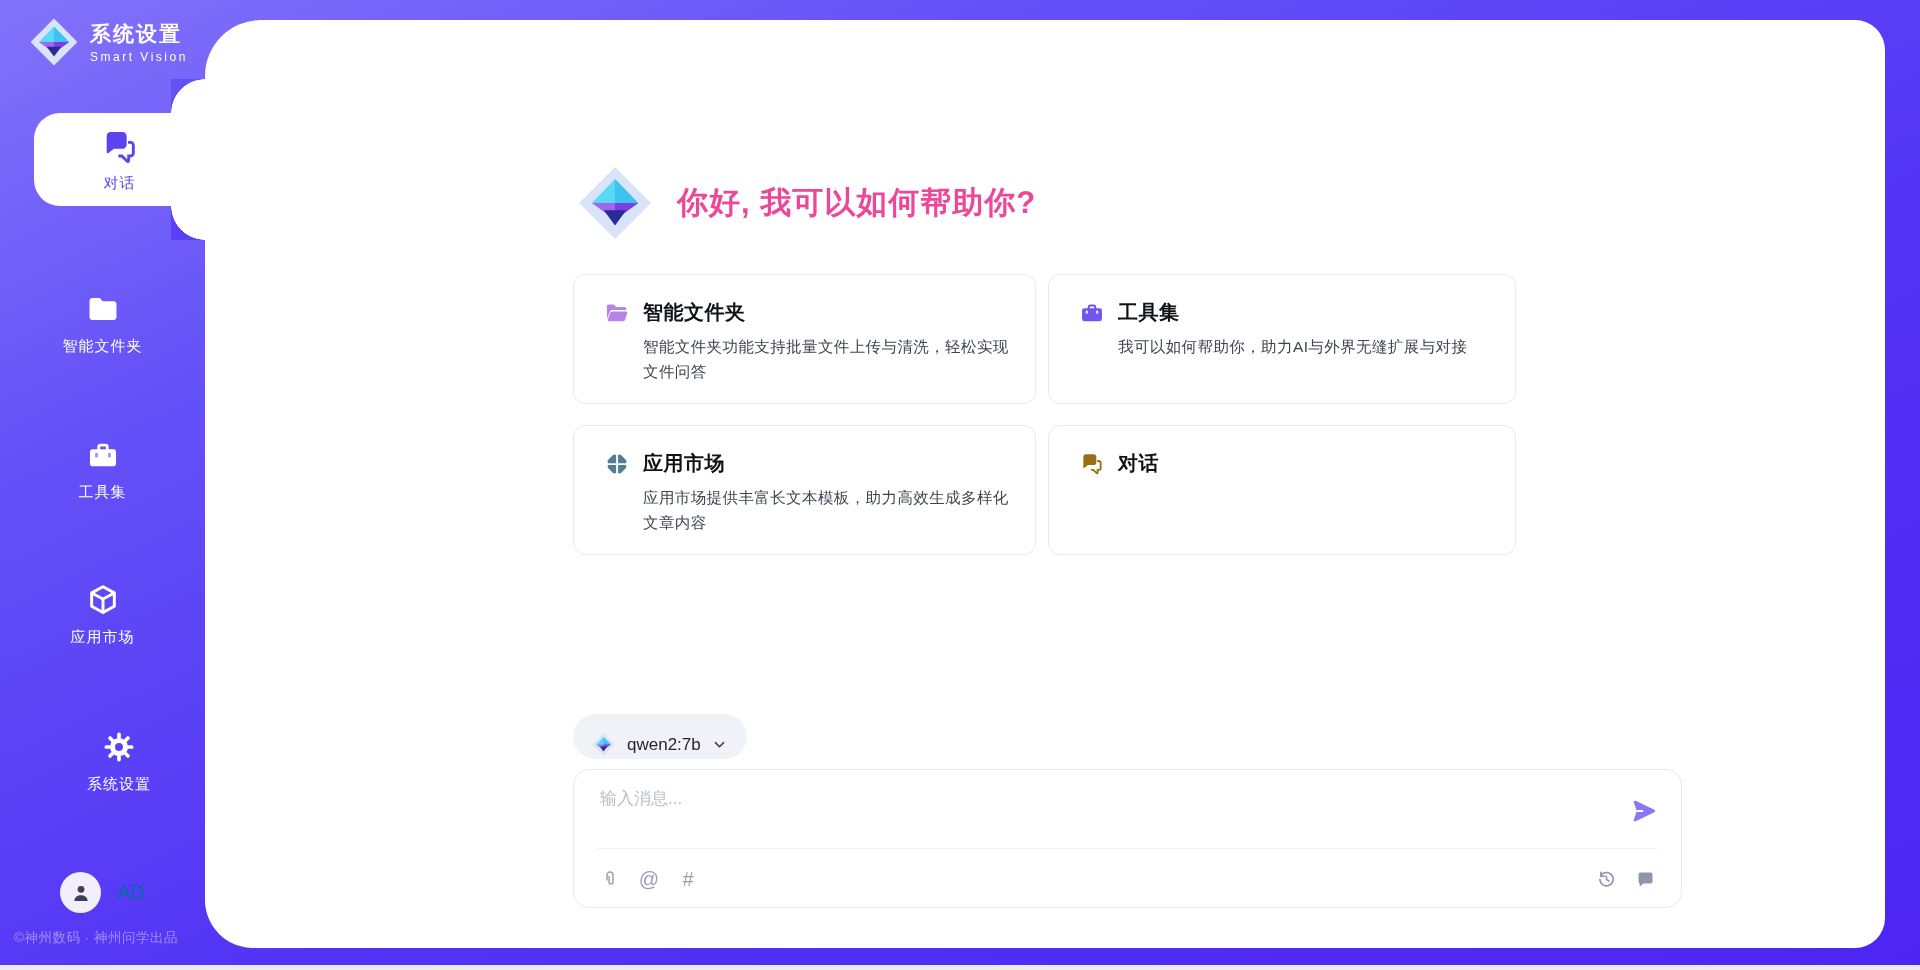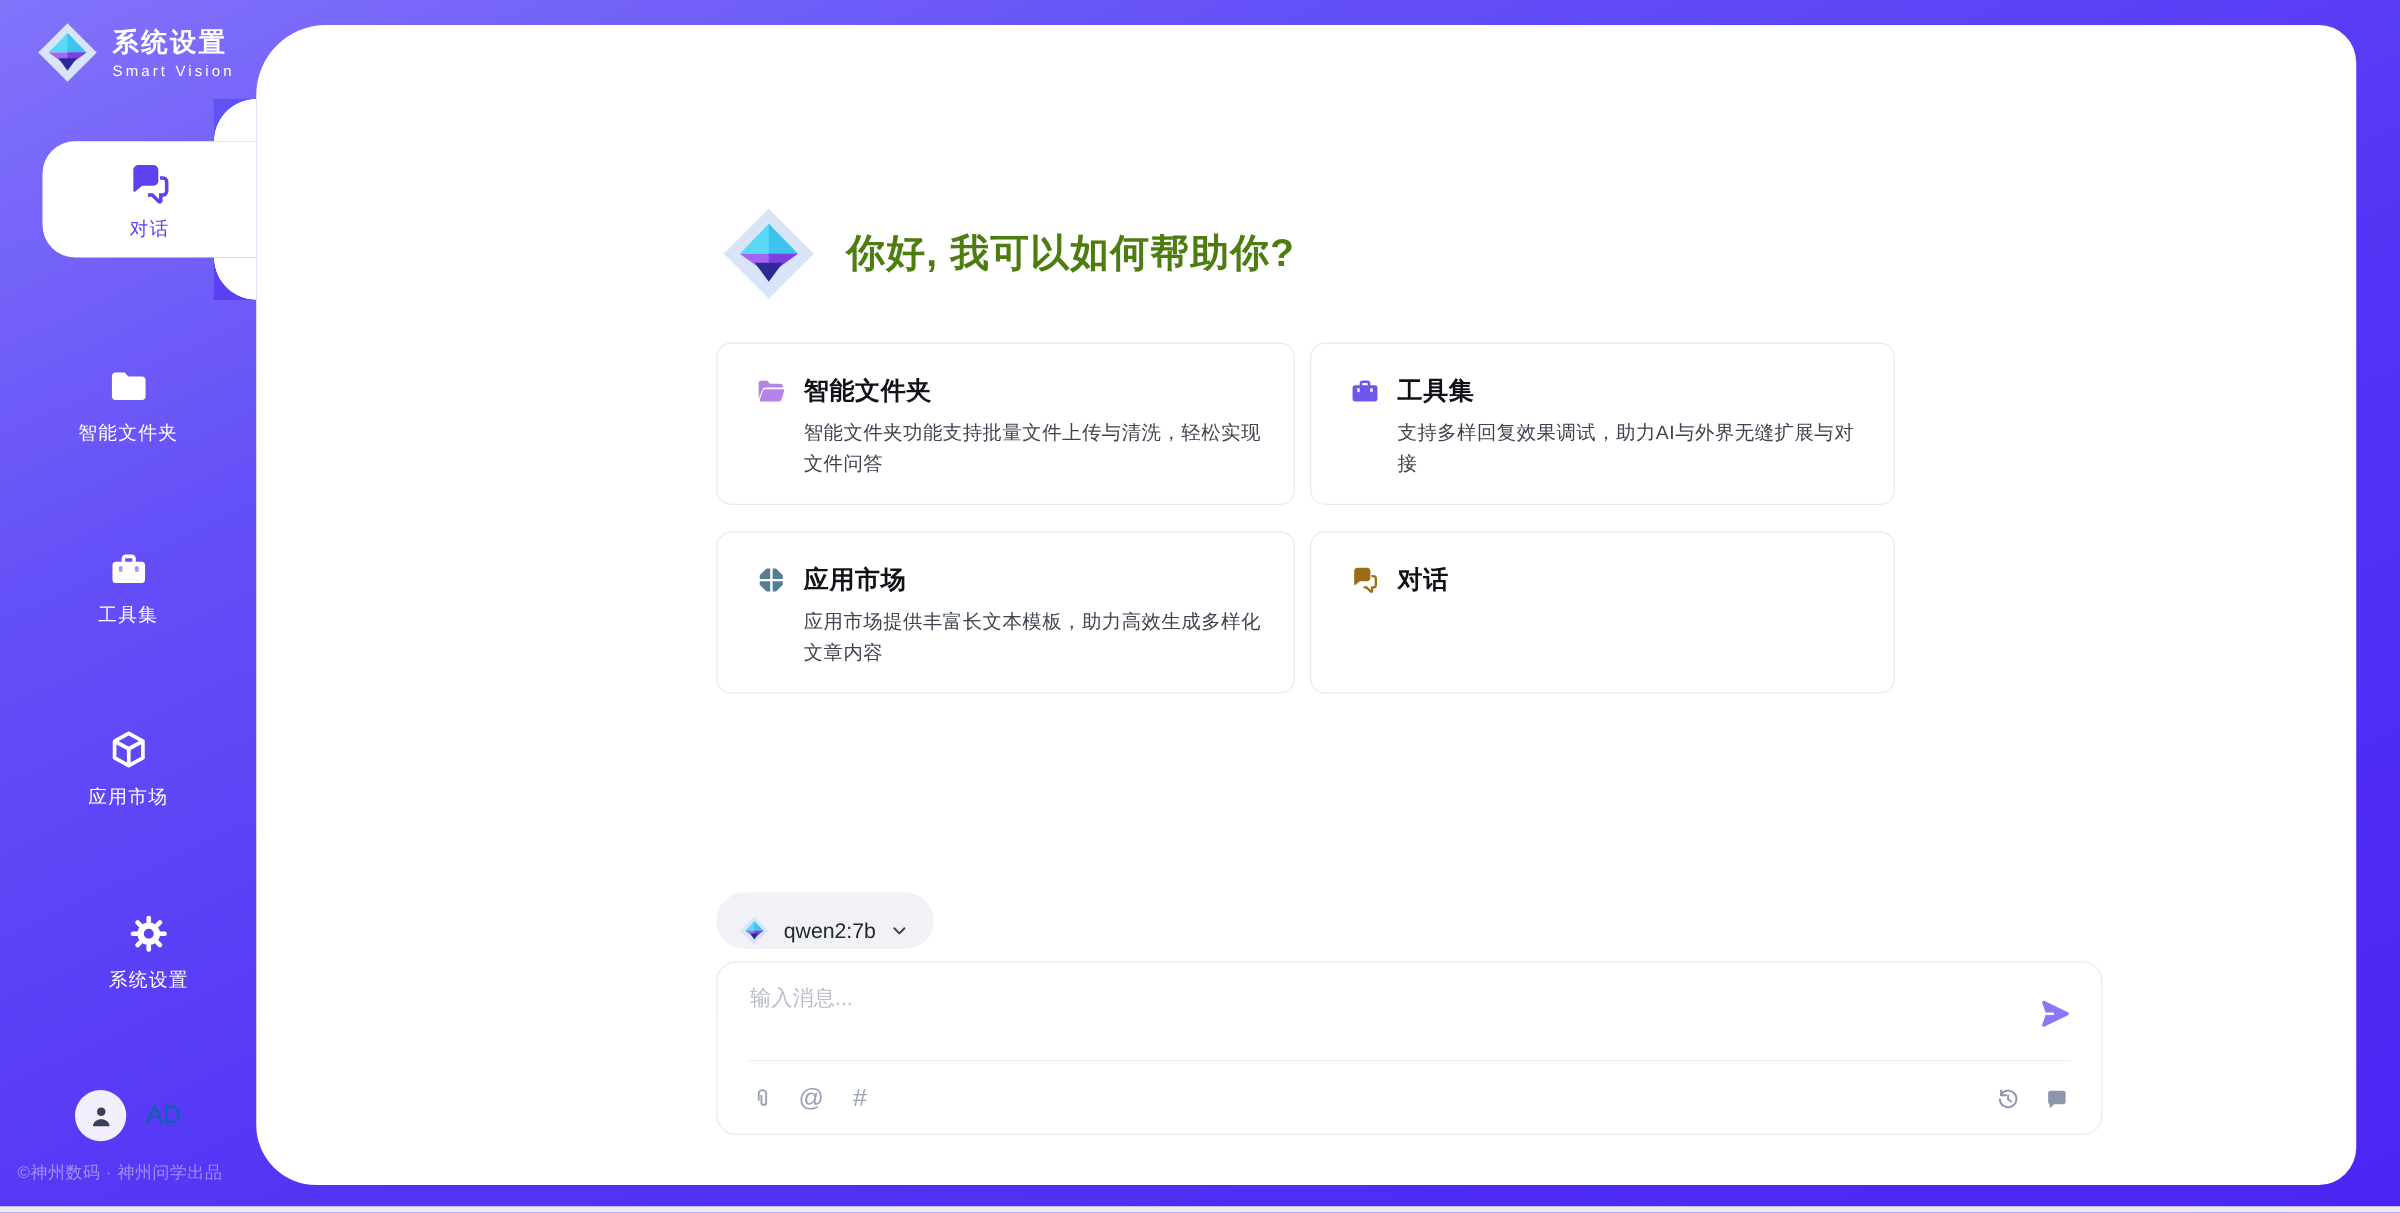--- a/index.html
+++ b/index.html
@@ -37,21 +37,21 @@
   .user-row { position:absolute; left:60px; top:872px; display:flex; align-items:center; gap:16px; cursor:pointer; }
   .avatar { width:41px; height:41px; border-radius:50%; background:#f2eefb; display:flex;
     align-items:center; justify-content:center; }
   .avatar svg { width:24px; height:24px; }
   .user-name { color:#0369a1; font-size:20px; font-weight:500; }
   .copyright { position:absolute; left:14px; top:929px; color:rgba(255,255,255,0.42); font-size:13.5px; letter-spacing:0.5px; }
 
   
   .greeting { position:absolute; left:575px; top:163px; display:flex; align-items:center; gap:22px; }
   .greet-gem { width:80px; height:80px; }
-  .greet-title { font-size:31px; font-weight:700; color:#4d7c0f; letter-spacing:1px; }
+  .greet-title { font-size:31px; font-weight:700; color:#ec4899; letter-spacing:1px; }
 
   
   .cards { position:absolute; left:573px; top:274px; width:943px; display:grid;
     grid-template-columns:463px 468px; column-gap:12px; row-gap:21px; }
   .card { height:130px; background:#fff; border:1.5px solid #e9eaf1; border-radius:12px;
     padding:24px 26px 0 30px; cursor:pointer; }
   .card-head { display:flex; align-items:center; gap:13px; }
   .card-head .ic { width:26px; height:26px; flex:0 0 auto; }
   .card-title { font-size:20px; font-weight:700; color:#101218; letter-spacing:0.5px; }
   .card-desc { margin:9px 0 0 39px; font-size:15.5px; color:#3f4450; line-height:1.6; letter-spacing:0.4px; }
@@ -196,21 +196,21 @@
   <div class="card">
     <div class="card-head">
       <svg class="ic" viewBox="0 0 24 24" style="color: rgb(113, 86, 238);">
         <path d="M9 8.4V6.4C9 5.6 9.6 5 10.4 5h3.2c.8 0 1.4.6 1.4 1.4v2" fill="none" stroke="currentColor" stroke-width="1.9"></path>
         <rect x="2.8" y="7.6" width="18.4" height="12" rx="2" fill="currentColor"></rect>
         <rect x="6.2" y="9.6" width="2" height="3.2" rx="0.9" fill="#fff" opacity="0.85"></rect>
         <rect x="15.8" y="9.6" width="2" height="3.2" rx="0.9" fill="#fff" opacity="0.85"></rect>
       </svg>
       <div class="card-title">工具集</div>
     </div>
-    <div class="card-desc">支持多样回复效果调试，助力AI与外界无缝扩展与对接</div>
+    <div class="card-desc">我可以如何帮助你，助力AI与外界无缝扩展与对接</div>
   </div>
 
   <div class="card">
     <div class="card-head">
       <svg class="ic" viewBox="0 0 24 24" style="color: rgb(82, 125, 146);">
         <g fill="currentColor">
           <path d="M3.5 8.5l5-5h2.7v7.7H3.5V8.5z"></path>
           <path d="M13 3.5h2.5l5 5v2.7H13V3.5z"></path>
           <path d="M13 13h7.5v2.5l-5 5H13V13z"></path>
           <path d="M3.5 13h7.7v7.5H8.5l-5-5V13z"></path>

